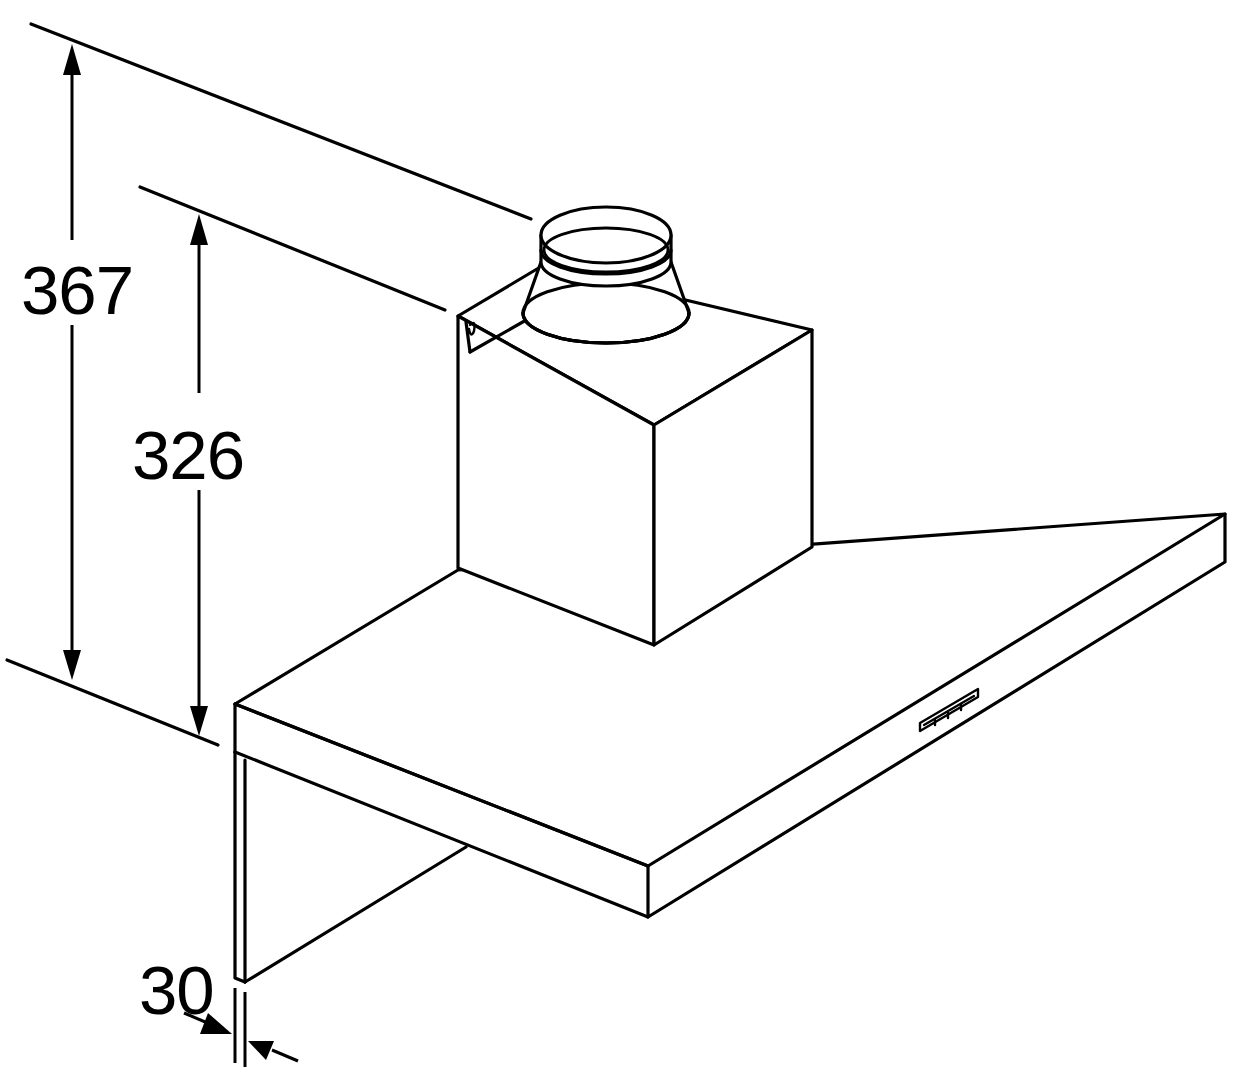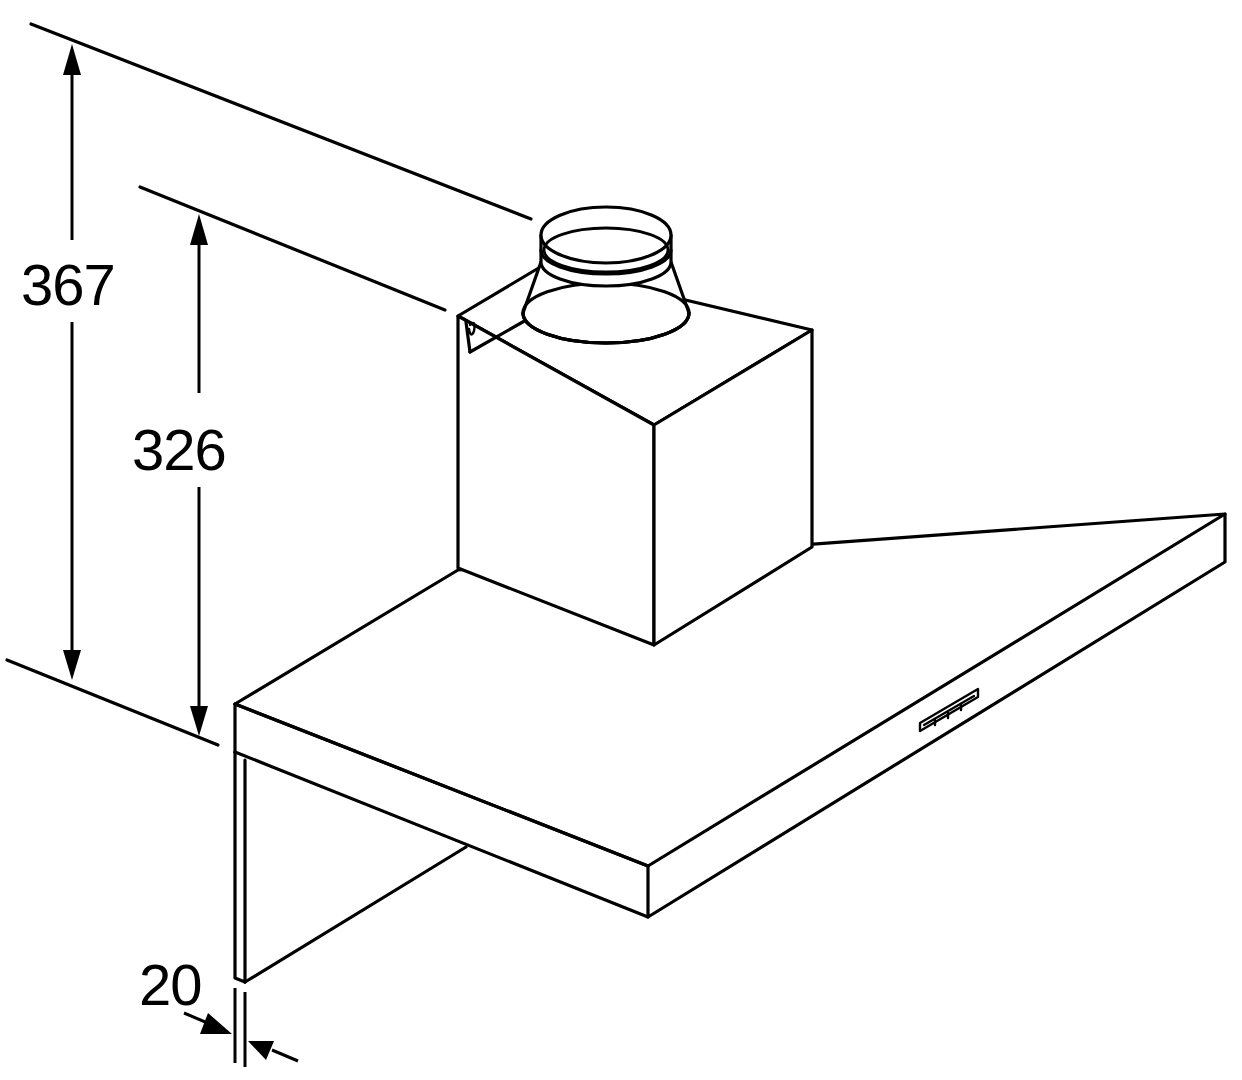--- a/index.html
+++ b/index.html
@@ -6,21 +6,21 @@
     body { width: 1242px; height: 1080px; position: relative; overflow: hidden; }
     #drawing { position: absolute; left: 0; top: 0; width: 1242px; height: 1080px; }
     .ln { stroke: #000000; stroke-width: 3.2; fill: none; stroke-linecap: round; stroke-linejoin: round; }
     .ln-thin { stroke: #000000; stroke-width: 2.4; fill: none; stroke-linecap: round; stroke-linejoin: round; }
     .dim { stroke: #000000; stroke-width: 3; fill: none; }
     .arrow { fill: #000000; stroke: none; }
     .white { fill: #ffffff; }
     .dim-label {
       position: absolute;
       font-family: "Liberation Sans", sans-serif;
-      font-size: 58px;
+      font-size: 69px;
       color: #000000;
       line-height: 1;
       letter-spacing: -1px;
       background: #ffffff;
     }
   </style>
 </head>
 <body>
 
 <svg id="drawing" viewBox="0 0 1242 1080" xmlns="http://www.w3.org/2000/svg">
@@ -103,13 +103,13 @@
     <path class="ln white" d="M541,235 L541,262 A65,24 0 0 0 671,262 L671,235 Z"></path>
     <ellipse class="ln white" cx="606" cy="235" rx="65" ry="28"></ellipse>
     <path class="ln" d="M541,250 A65,24 0 0 0 671,250" style="fill:none"></path>
     <ellipse class="ln" cx="606" cy="250" rx="62" ry="22" style="fill:none; stroke-width:2.8"></ellipse>
   </g>
 
 </svg>
 
 <div class="dim-label" style="left:21px; top:256px;">367</div>
 <div class="dim-label" style="left:132px; top:421px;">326</div>
-<div class="dim-label" style="left:139px; top:956px; background:transparent;">20</div>
+<div class="dim-label" style="left:139px; top:956px; background:transparent;">30</div>
 
 </body></html>

